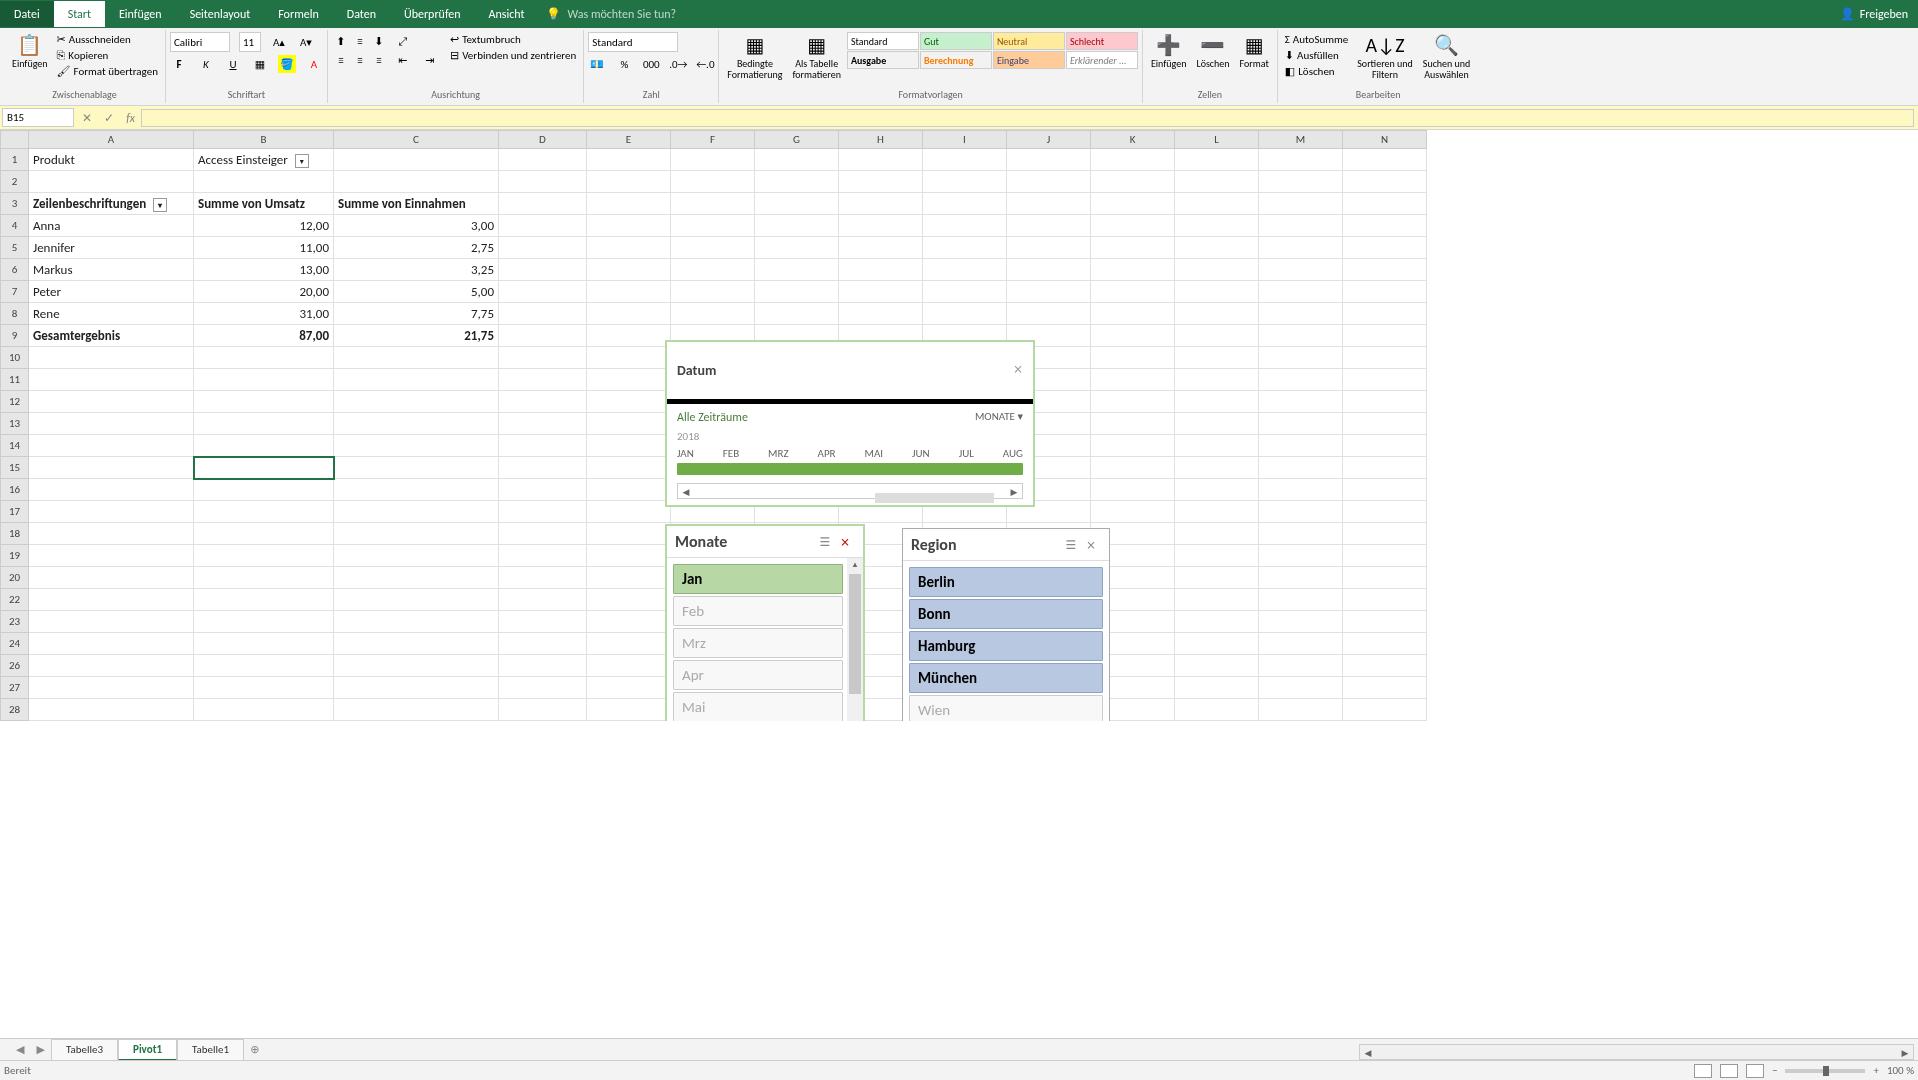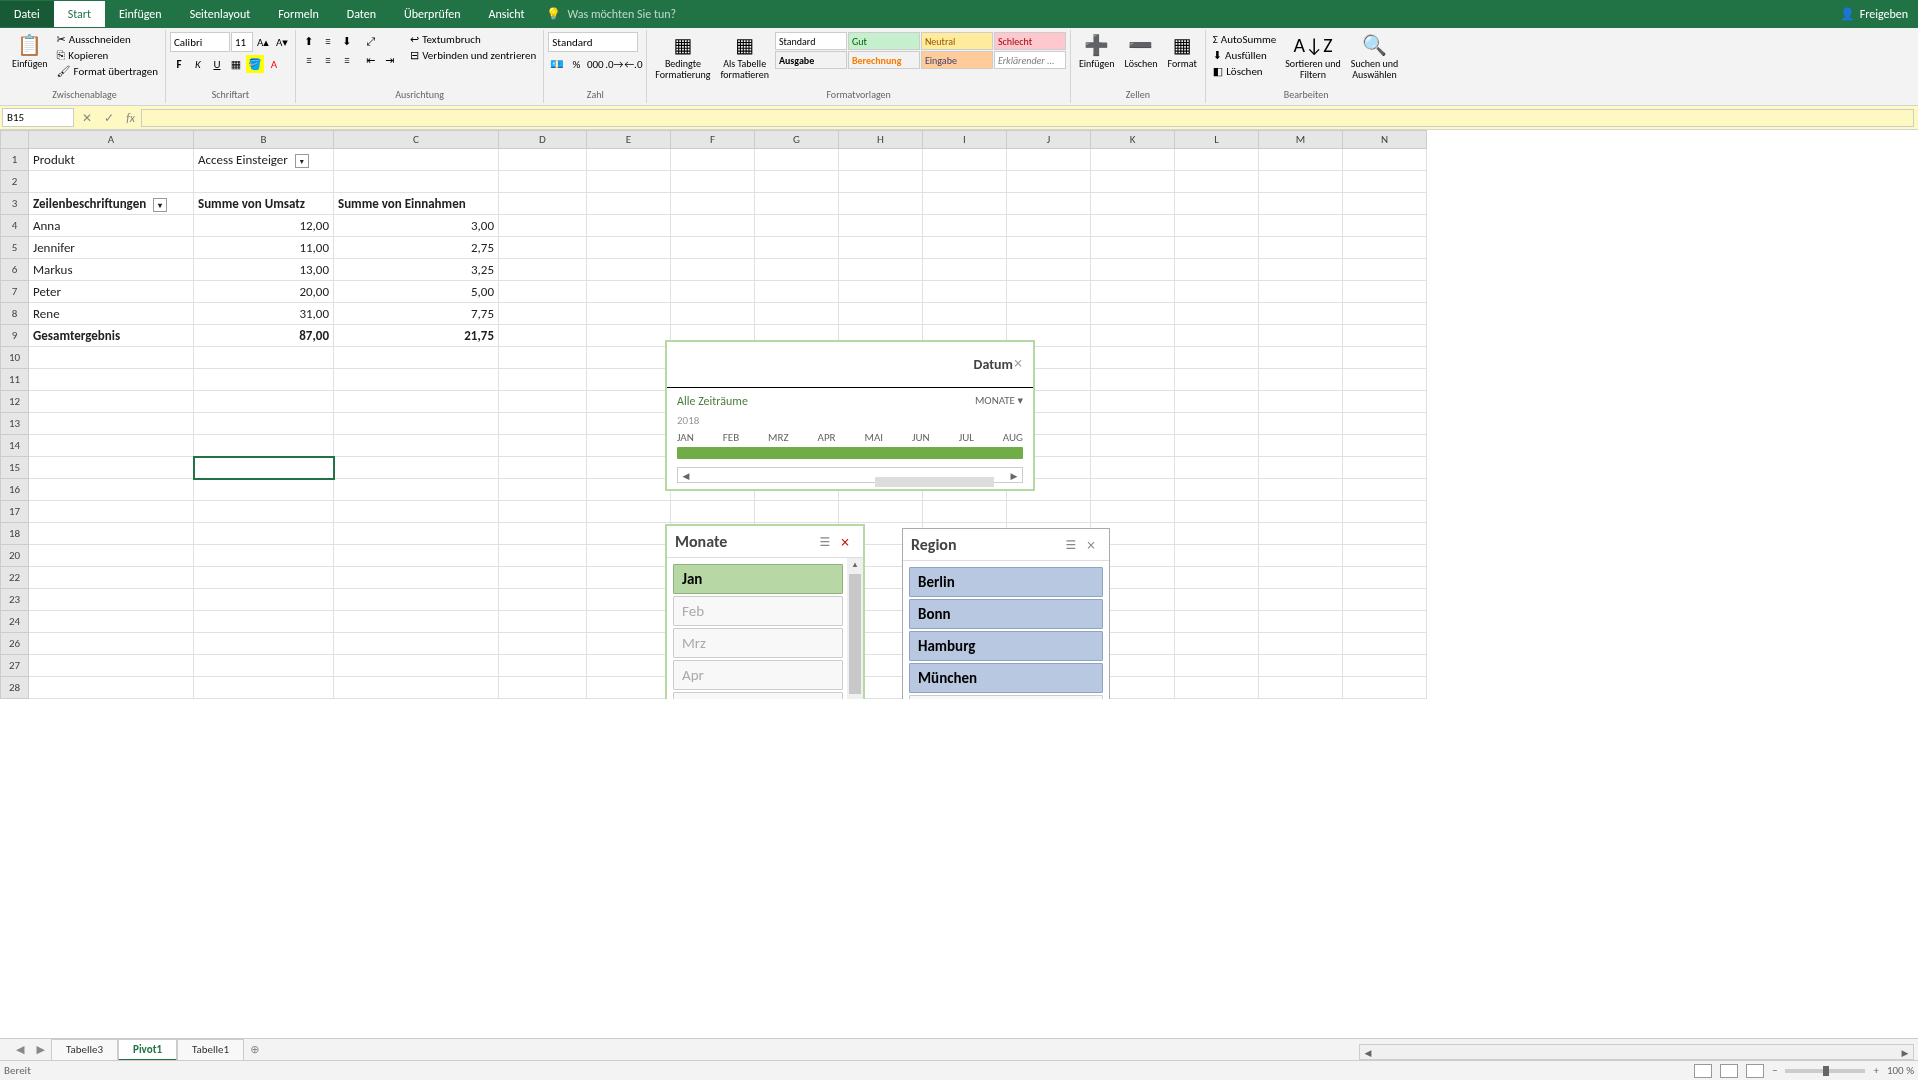--- a/index.html
+++ b/index.html
@@ -15,21 +15,21 @@
 .group{border-right:1px solid #d4d4d4;display:flex;flex-direction:column;justify-content:space-between;padding:2px 4px;position:relative}
 .group-label{text-align:center;font-size:10px;color:#666;padding-top:2px}
 .group-inner{display:flex;align-items:flex-start;gap:2px;flex:1}
 .btn-v{display:flex;flex-direction:column;align-items:center;padding:2px 4px;font-size:10px;text-align:center;line-height:1.1}
 .btn-v .icon{font-size:20px;margin-bottom:2px}
 .mini-row{display:flex;flex-direction:column;gap:1px}
 .mini-item{display:flex;align-items:center;gap:3px;font-size:11px;padding:1px 3px;white-space:nowrap}
 .font-box{display:flex;align-items:center;border:1px solid #ccc;background:#fff;height:20px;padding:0 3px;font-size:11px}
 .font-name{width:60px}
 .font-size{width:22px}
-.toolbar-row{display:flex;gap:1px;align-items:center}
+.toolbar-row{display:flex;gap:9px;align-items:center}
 .tb-btn{width:18px;height:18px;display:flex;align-items:center;justify-content:center;font-size:11px}
 .align-grid{display:grid;grid-template-columns:repeat(3,18px);grid-template-rows:repeat(2,18px);gap:1px}
 .style-cell{border:1px solid #ccc;width:72px;height:18px;font-size:10px;padding:1px 3px;display:flex;align-items:center}
 .style-standard{background:#fff}
 .style-gut{background:#c6efce;color:#006100}
 .style-neutral{background:#ffeb9c;color:#9c5700}
 .style-schlecht{background:#ffc7ce;color:#9c0006}
 .style-ausgabe{background:#f2f2f2;font-weight:bold}
 .style-berechnung{background:#f2f2f2;color:#fa7d00;font-weight:bold}
 .style-eingabe{background:#ffcc99;color:#3f3f76}
@@ -47,21 +47,21 @@
 .row-hdr{width:28px;text-align:center;background:#e6e6e6;font-size:11px;color:#444}
 .row-hdr-sel{background:#d4e6d4;border-bottom:2px solid #217346}
 .col-hdr-sel{background:#d4e6d4;border-right:2px solid #217346}
 .corner{background:#e6e6e6;border:1px solid #ccc;width:28px}
 .selected-cell{border:2px solid #217346!important}
 .pivot-row{background:#dce6f1}
 .bold{font-weight:bold}
 .num{text-align:right}
 .filter-pill{width:14px;height:14px;border:1px solid #999;display:inline-flex;align-items:center;justify-content:center;font-size:8px;margin-left:4px;background:#fff}
 .timeline{position:absolute;left:665px;top:210px;width:370px;background:#fff;border:2px solid #b7d8a5}
-.timeline-hdr{display:flex;justify-content:flex-end;padding:14px 10px;border-bottom:1px solid #000000}
+.timeline-hdr{display:flex;justify-content:space-between;padding:20px 10px;border-bottom:5px solid #000000}
 .timeline-title{font-size:14px;font-weight:bold;color:#444}
 .timeline-close{color:#999}
 .tl-body{padding:6px 10px}
 .tl-range{color:#4a7c3a;font-size:12px}
 .tl-period{float:right;color:#666;font-size:11px}
 .tl-year{color:#999;font-size:11px;margin-top:6px}
 .tl-months{display:flex;justify-content:space-between;margin-top:4px;font-size:11px;color:#666}
 .tl-bar{height:12px;background:#70ad47;margin-top:3px;border-radius:1px}
 .tl-scroll{display:flex;align-items:center;margin-top:8px;border:1px solid #ccc;height:16px}
 .tl-arrow{width:16px;text-align:center;font-size:9px;color:#666}
@@ -599,20 +599,37 @@
           <td class=""></td>
           <td class=""></td>
           <td class=""></td>
           <td class=""></td>
           <td class=""></td>
           <td class=""></td>
           <td class=""></td>
           <td class=""></td>
         </tr>
         <tr>
+          <th class="row-hdr">19</th>
+          <td class=""></td>
+          <td class=""></td>
+          <td class=""></td>
+          <td class=""></td>
+          <td class=""></td>
+          <td class=""></td>
+          <td class=""></td>
+          <td class=""></td>
+          <td class=""></td>
+          <td class=""></td>
+          <td class=""></td>
+          <td class=""></td>
+          <td class=""></td>
+          <td class=""></td>
+        </tr>
+        <tr>
           <th class="row-hdr">20</th>
           <td class=""></td>
           <td class=""></td>
           <td class=""></td>
           <td class=""></td>
           <td class=""></td>
           <td class=""></td>
           <td class=""></td>
           <td class=""></td>
           <td class=""></td>

